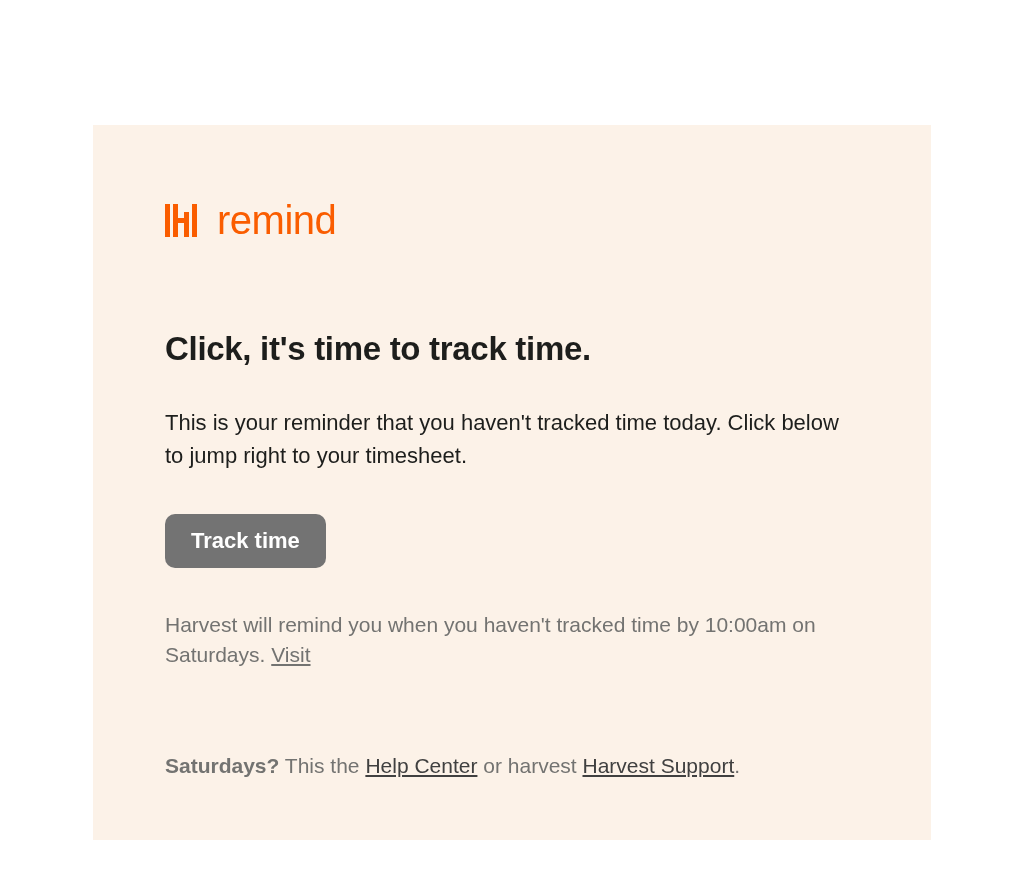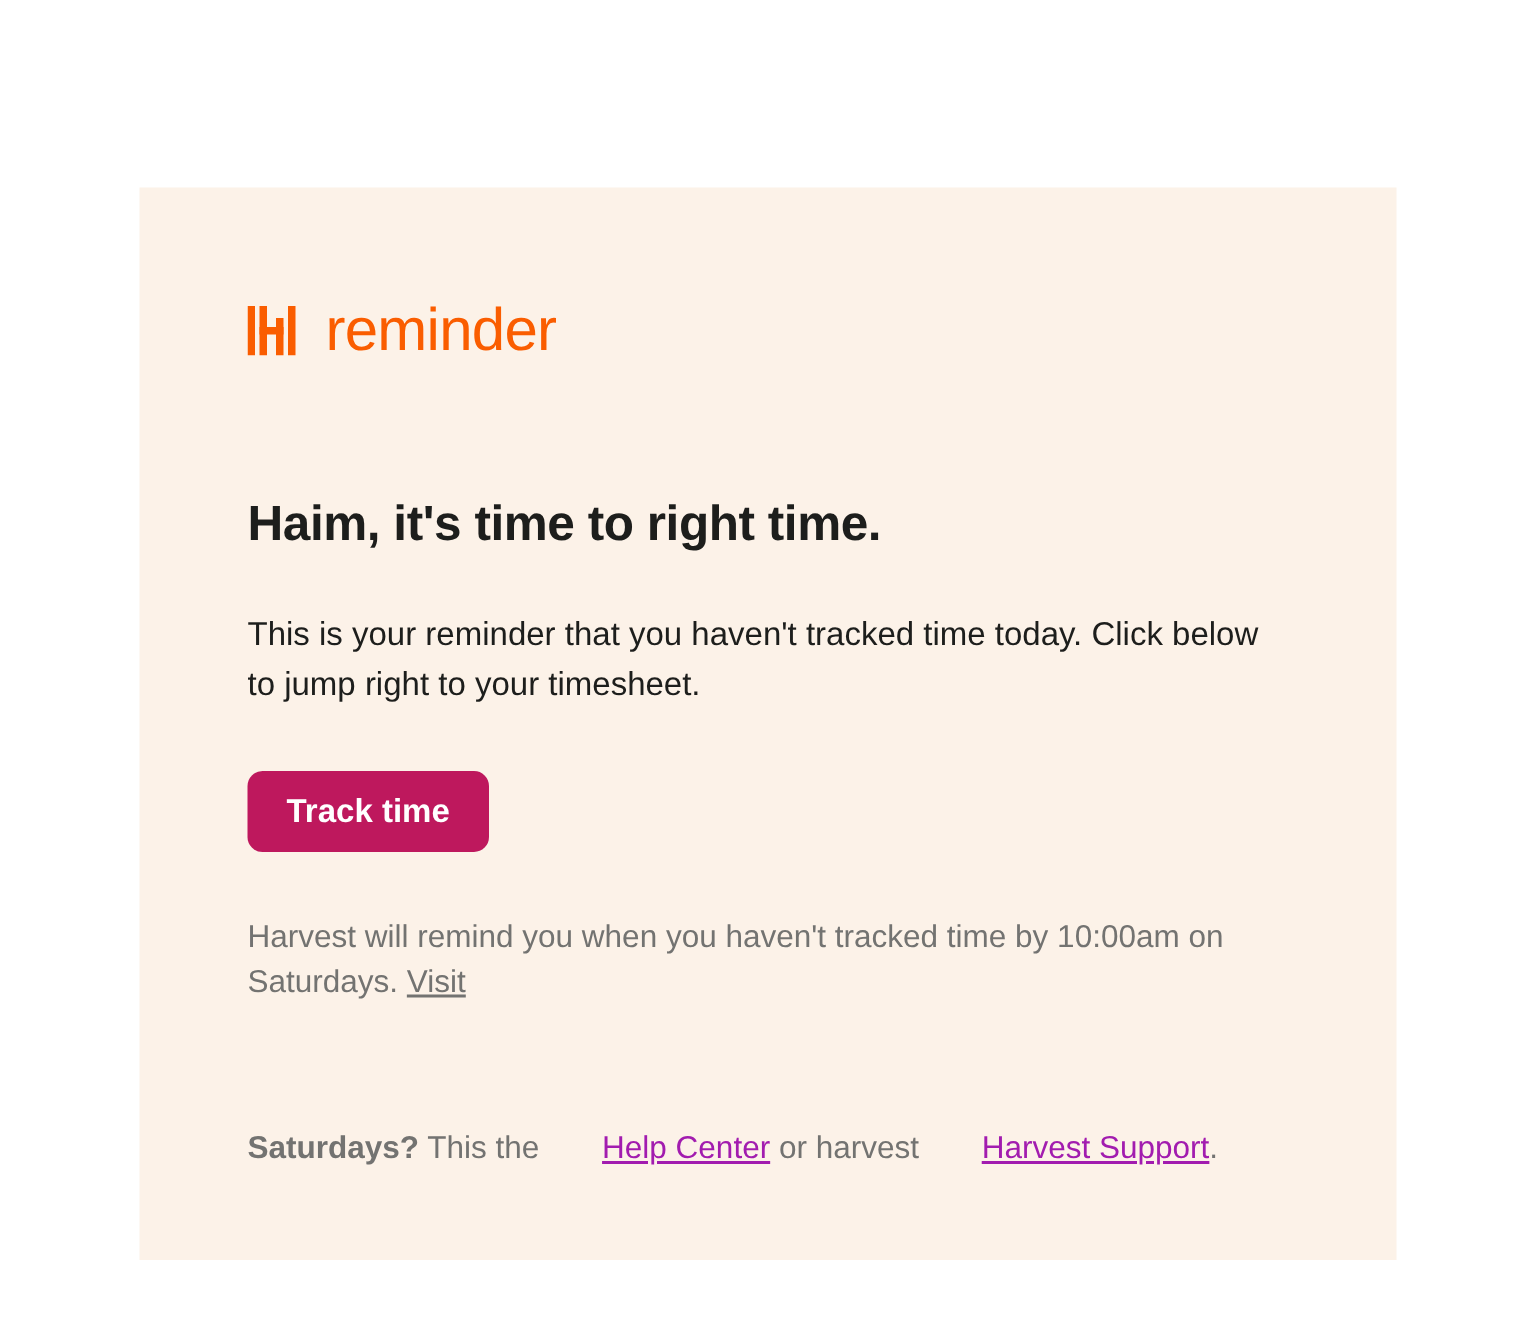--- a/index.html
+++ b/index.html
@@ -48,21 +48,21 @@
       letter-spacing: -0.3px;
     }
     .body-text {
       color: #1d1e1c;
       font-size: 22px;
       line-height: 1.5;
       margin-bottom: 42px;
     }
     .cta-button {
       display: inline-block;
-      background: #be185d;
+      background: #737373;
       color: #ffffff;
       font-size: 22px;
       font-weight: 700;
       padding: 14px 26px;
       border-radius: 10px;
       border: none;
       cursor: pointer;
       margin-bottom: 42px;
     }
     .reminder-text {
@@ -77,43 +77,42 @@
     }
     .footer-text {
       color: #737371;
       font-size: 21px;
       line-height: 1.4;
     }
     .footer-text .bold {
       font-weight: 700;
     }
     .footer-text a {
-      color: #a21caf;
-      margin-left: 36px;
+      color: #404040;
     }
   </style>
 </head>
 <body>
 
 <div class="email-container">
 
   <div class="logo">
     <span class="logo-mark">
       <svg width="40" height="33" viewBox="0 0 40 33">
         <rect x="0" y="0" width="5" height="33" fill="#fa5d00"></rect>
         <rect x="8" y="0" width="5" height="33" fill="#fa5d00"></rect>
         <rect x="8" y="14" width="16" height="5" fill="#fa5d00"></rect>
         <rect x="19" y="8" width="5" height="25" fill="#fa5d00"></rect>
         <rect x="27" y="0" width="5" height="33" fill="#fa5d00"></rect>
       </svg>
     </span>
-    <span class="logo-text">reminder</span>
+    <span class="logo-text">remind</span>
   </div>
 
-  <h1 class="heading">Haim,  it's time to right time.</h1>
+  <h1 class="heading">Click,  it's time to track time.</h1>
 
   <p class="body-text">This is your reminder that you haven't tracked time today. Click below to jump right to your timesheet.</p>
 
   <button class="cta-button">Track time</button>
 
   <p class="reminder-text">
     <span>Harvest will remind you when you haven't tracked time by 10:00am on Saturdays. </span><a href="#">Visit</a>
   </p>
 
   <p class="footer-text">

